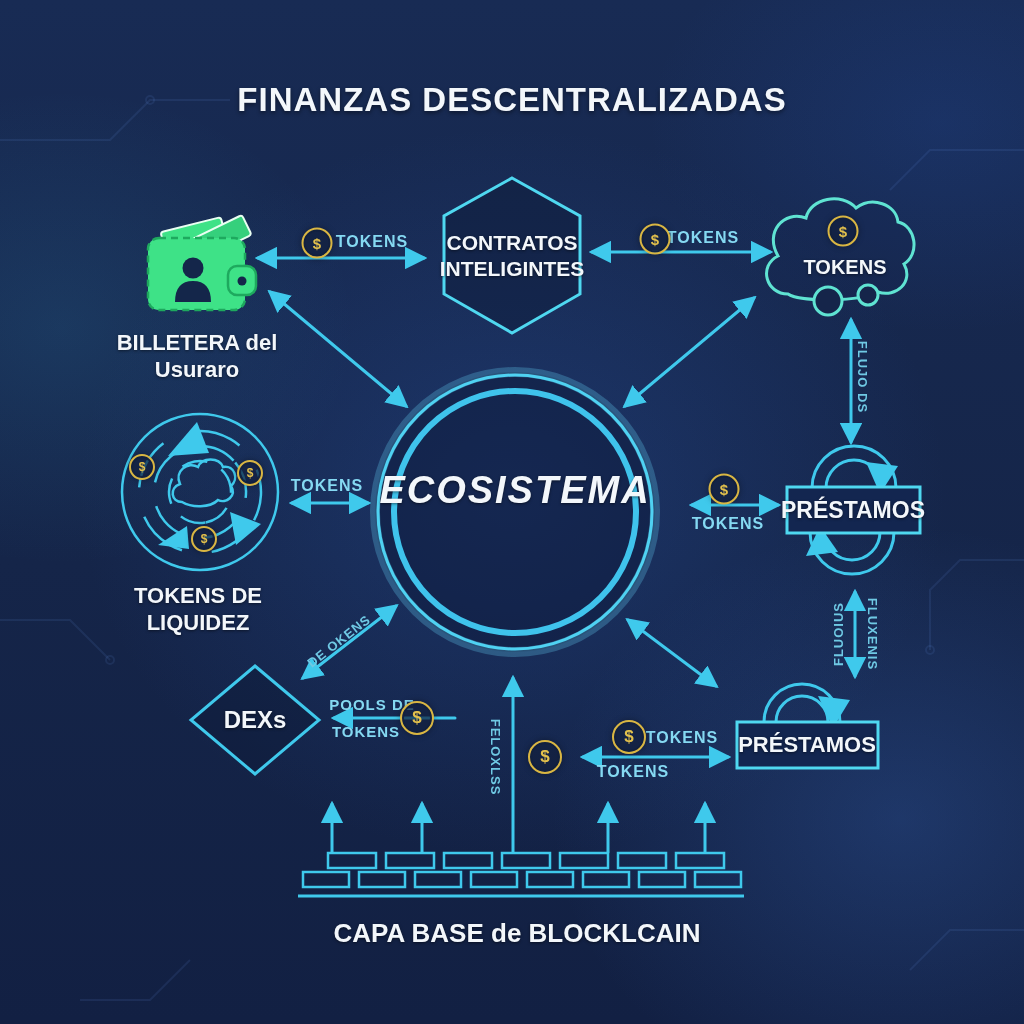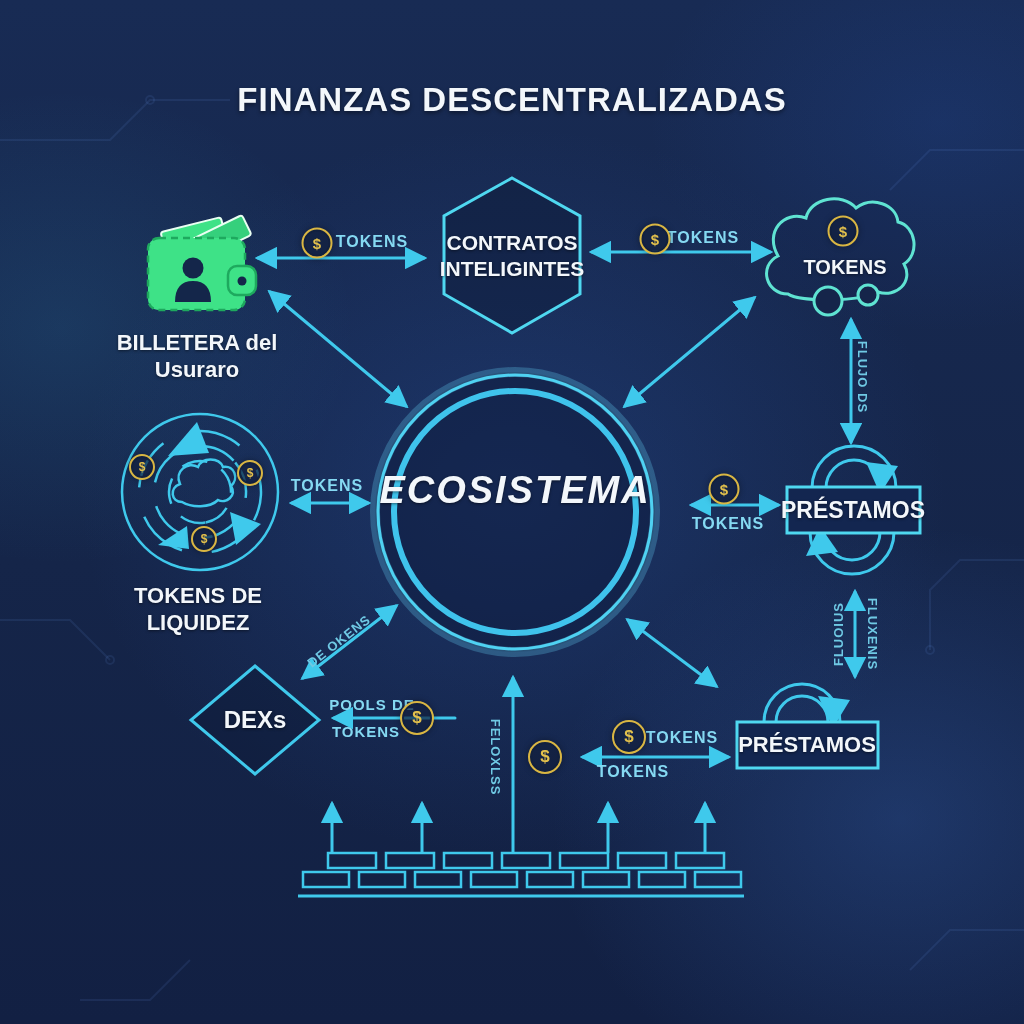--- a/index.html
+++ b/index.html
@@ -168,20 +168,21 @@
 
   <div class="lbl node wrap" style="left:198px;top:610px;width:170px;font-size:22px;">TOKENS DE LIQUIDEZ</div>
 
   <div class="lbl node" style="left:255px;top:720px;font-size:24px;">DEXs</div>
 
   <div class="lbl node big1" style="left:515px;top:490px;font-style:italic;">ECOSISTEMA</div>
 
   <div class="lbl node" style="left:853px;top:510px;font-size:23px;">PRÉSTAMOS</div>
   <div class="lbl node" style="left:807px;top:745px;font-size:22px;">PRÉSTAMOS</div>
 
+  <div class="lbl node" style="left:517px;top:933px;font-size:26px;">CAPA BASE de BLOCKLCAIN</div>
 
   <div class="lbl edge" style="left:372px;top:242px;">TOKENS</div>
   <div class="lbl edge" style="left:703px;top:238px;">TOKENS</div>
   <div class="lbl edge" style="left:327px;top:486px;">TOKENS</div>
   <div class="lbl edge" style="left:728px;top:524px;">TOKENS</div>
   <div class="lbl edge" style="left:372px;top:704px;font-size:15px;">POOLS DE</div>
   <div class="lbl edge" style="left:366px;top:731px;font-size:15px;">TOKENS</div>
   <div class="lbl edge" style="left:682px;top:738px;">TOKENS</div>
   <div class="lbl edge" style="left:633px;top:772px;">TOKENS</div>
 

